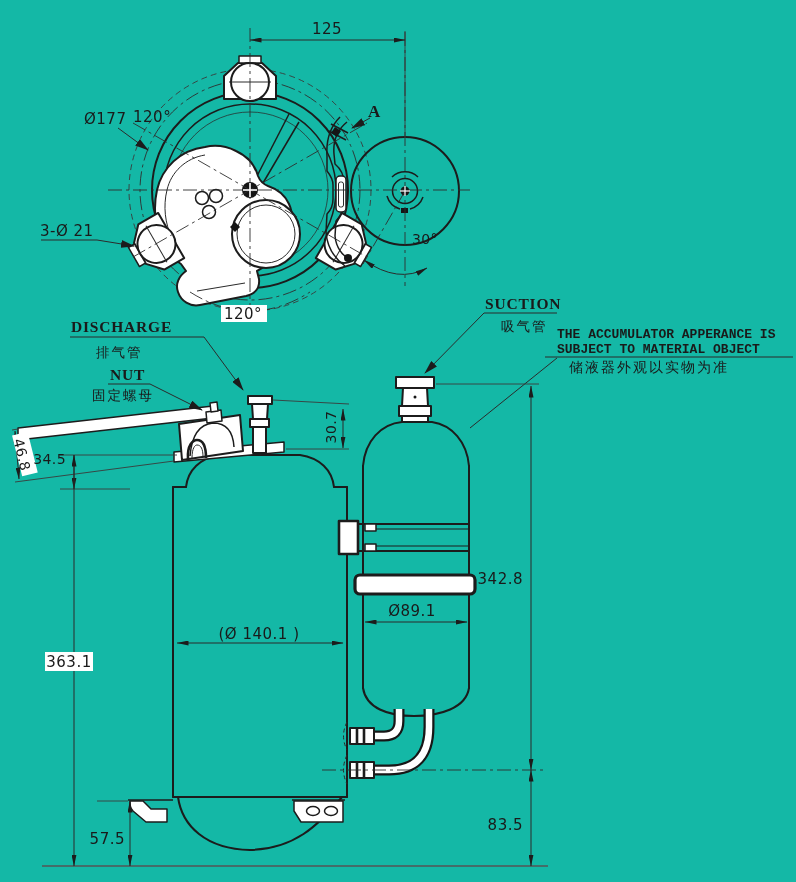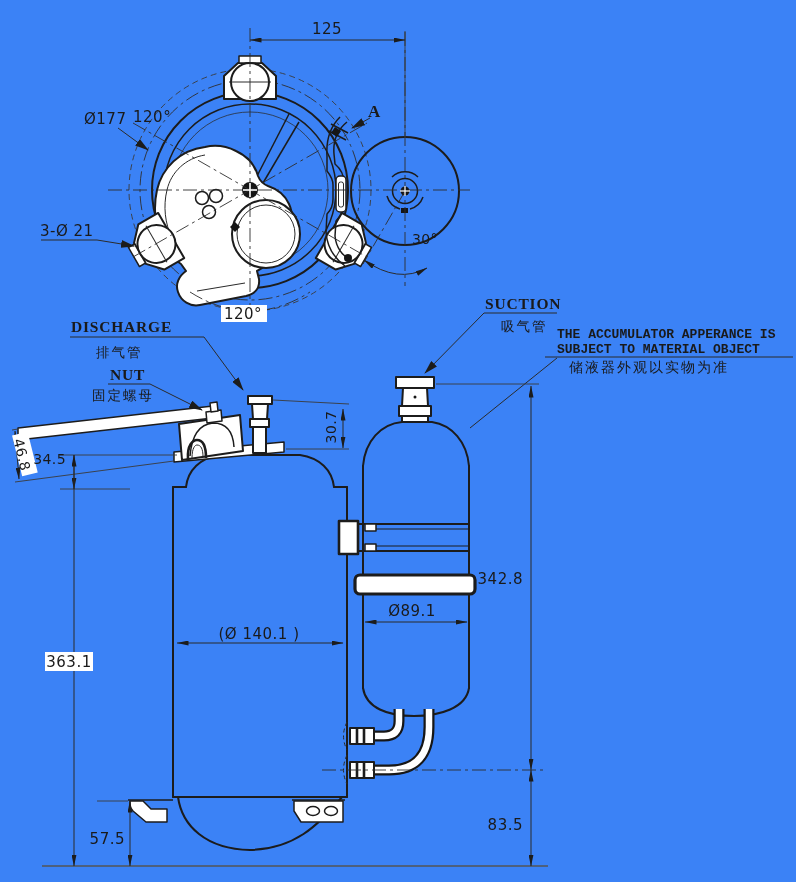--- a/index.html
+++ b/index.html
@@ -1,16 +1,16 @@
 <!DOCTYPE html>
 <html><head>
 <meta charset="utf-8">
 <style>
   html,body{margin:0;padding:0;background:#fff;}
-  .page{position:relative;width:796px;height:882px;background:#3b82f6;overflow:hidden;}
+  .page{position:relative;width:796px;height:882px;background:#14b8a6;overflow:hidden;}
   svg{display:block;}
   
   .s2{stroke:#1c1c1c;stroke-width:2;fill:none;stroke-linejoin:round;stroke-linecap:round;}
   .s25{stroke:#1c1c1c;stroke-width:2.6;fill:none;stroke-linejoin:round;}
   .s15{stroke:#1c1c1c;stroke-width:1.5;fill:none;stroke-linejoin:round;}
   .s12{stroke:#1c1c1c;stroke-width:1.2;fill:none;}
   .s1{stroke:#2a2a2a;stroke-width:1;fill:none;}
   .thin{stroke:#3a3a3a;stroke-width:0.9;fill:none;}
   .dim{stroke:#2b2b2b;stroke-width:1;fill:none;}
   .cl{stroke:#2e2e2e;stroke-width:0.9;fill:none;stroke-dasharray:14 4 3 4;}

